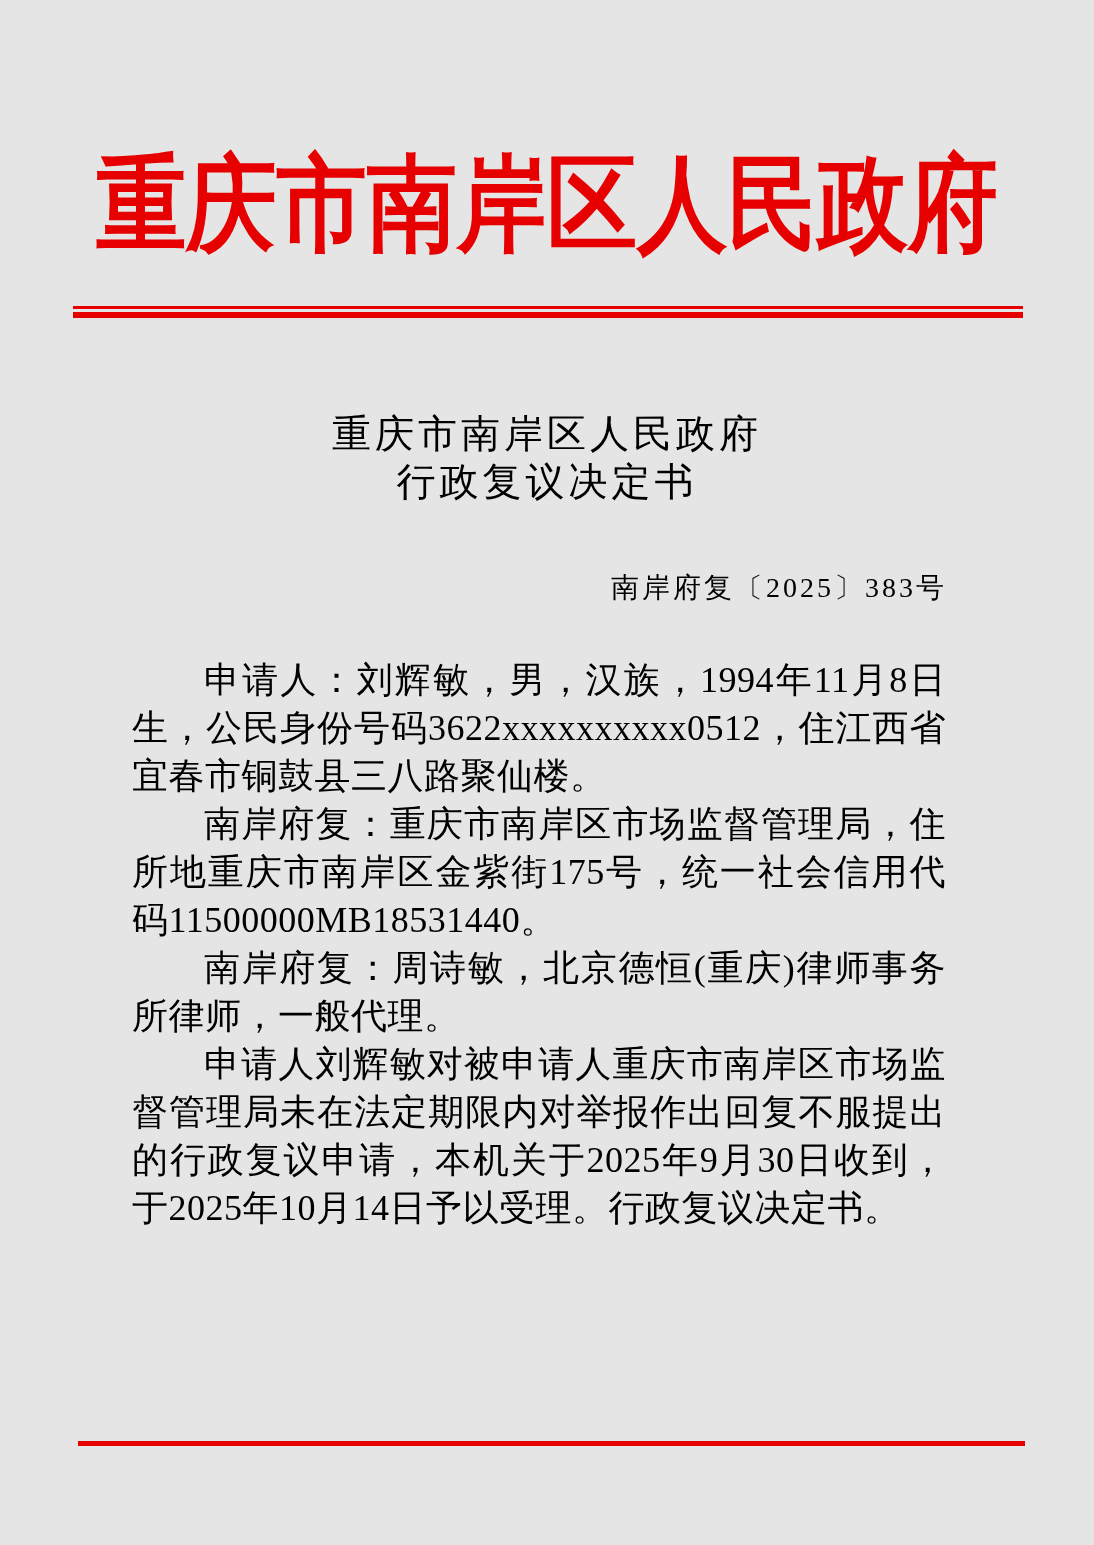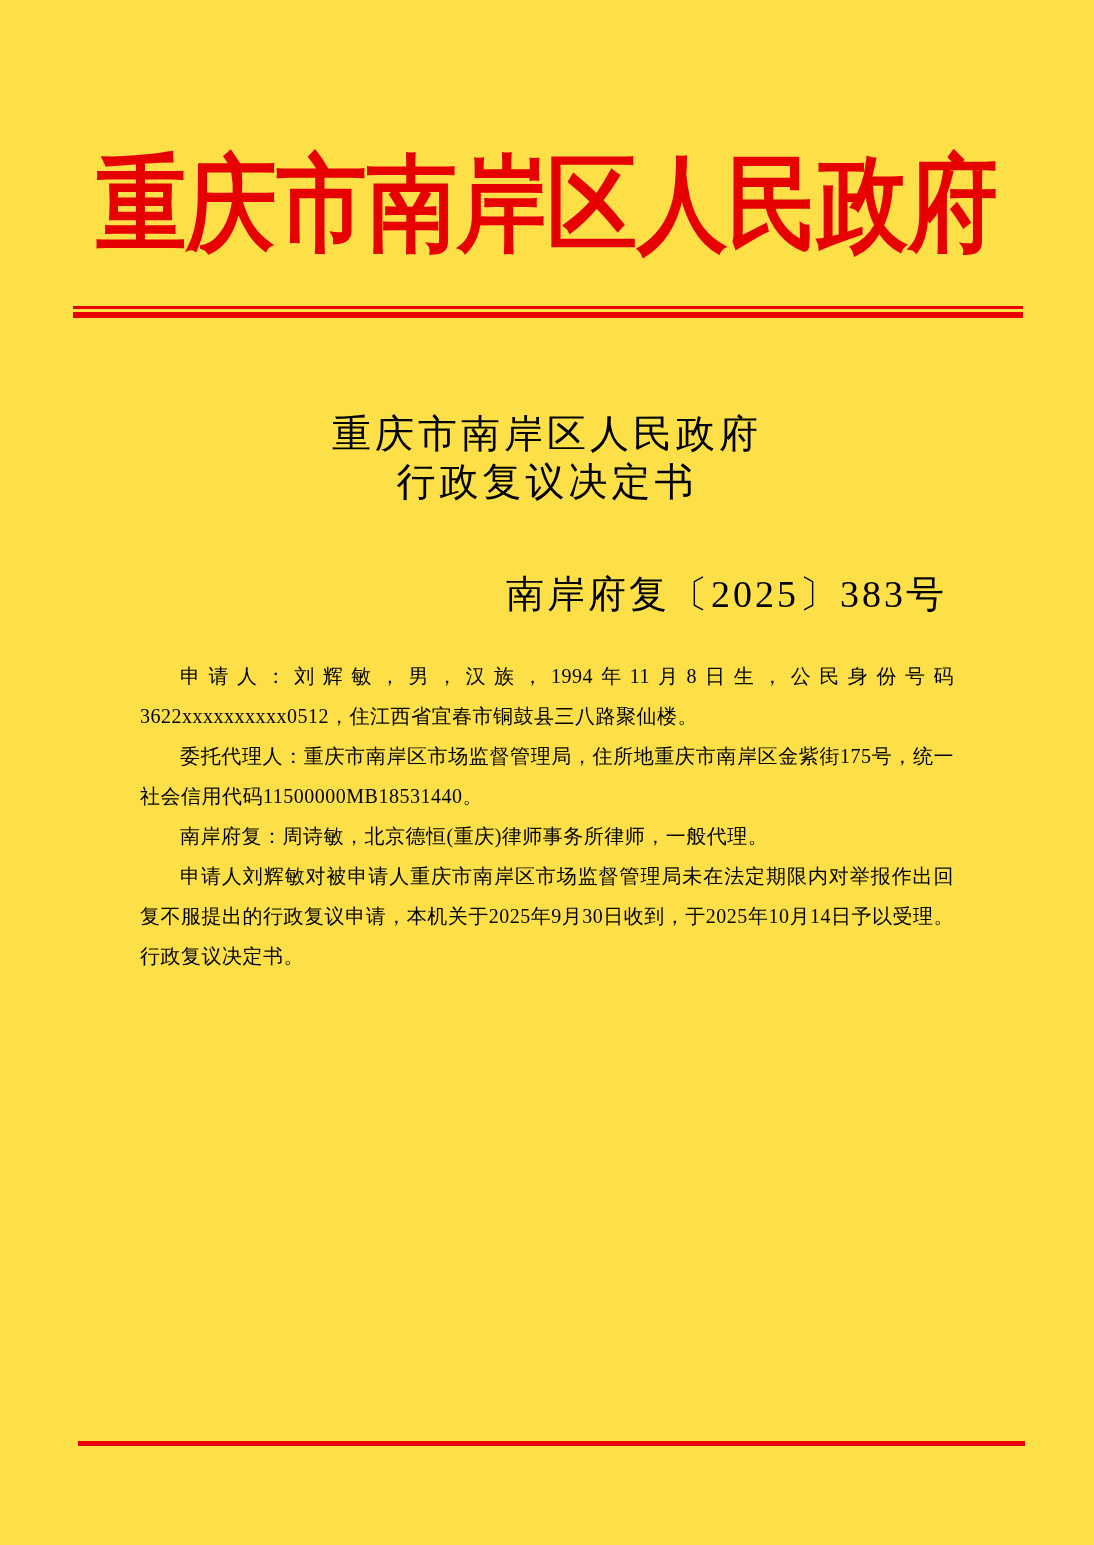--- a/index.html
+++ b/index.html
@@ -4,21 +4,21 @@
 <style>
   html, body {
     margin: 0;
     padding: 0;
     background: #ffffff;
   }
   .page {
     position: relative;
     width: 1094px;
     height: 1545px;
-    background: #fde047;
+    background: #e5e5e5;
     overflow: hidden;
     font-family: "Liberation Serif", "DejaVu Serif", serif;
     color: #000000;
   }
 
   
   .agency-masthead {
     position: absolute;
     top: 152px;
     left: 0;
@@ -56,33 +56,33 @@
     line-height: 48px;
     letter-spacing: 4px;
     font-weight: normal;
   }
 
   
   .doc-number {
     position: absolute;
     top: 569px;
     right: 147px;
-    font-size: 38px;
+    font-size: 28px;
     letter-spacing: 3px;
     white-space: nowrap;
   }
 
   
   .body-text {
     position: absolute;
     top: 656px;
-    left: 140px;
+    left: 132px;
     width: 814px;
-    font-size: 20px;
-    line-height: 40px;
+    font-size: 36px;
+    line-height: 48px;
     text-align: justify;
     text-justify: inter-ideograph;
     letter-spacing: 0.5px;
   }
   .body-text p {
     margin: 0;
     padding: 0;
     text-indent: 2em;
   }
 
@@ -111,20 +111,20 @@
 
   <div class="doc-title">
     <div>重庆市南岸区人民政府</div>
     <div>行政复议决定书</div>
   </div>
 
   <div class="doc-number">南岸府复〔2025〕383号</div>
 
   <div class="body-text">
     <p>申请人：刘辉敏，男，汉族，1994年11月8日生，公民身份号码3622xxxxxxxxxx0512，住江西省宜春市铜鼓县三八路聚仙楼。</p>
-    <p>委托代理人：重庆市南岸区市场监督管理局，住所地重庆市南岸区金紫街175号，统一社会信用代码11500000MB18531440。</p>
+    <p>南岸府复：重庆市南岸区市场监督管理局，住所地重庆市南岸区金紫街175号，统一社会信用代码11500000MB18531440。</p>
     <p>南岸府复：周诗敏，北京德恒(重庆)律师事务所律师，一般代理。</p>
     <p>申请人刘辉敏对被申请人重庆市南岸区市场监督管理局未在法定期限内对举报作出回复不服提出的行政复议申请，本机关于2025年9月30日收到，于2025年10月14日予以受理。行政复议决定书。</p>
   </div>
 
   <div class="footer-rule"></div>
 
 </div>
 
 </body></html>

